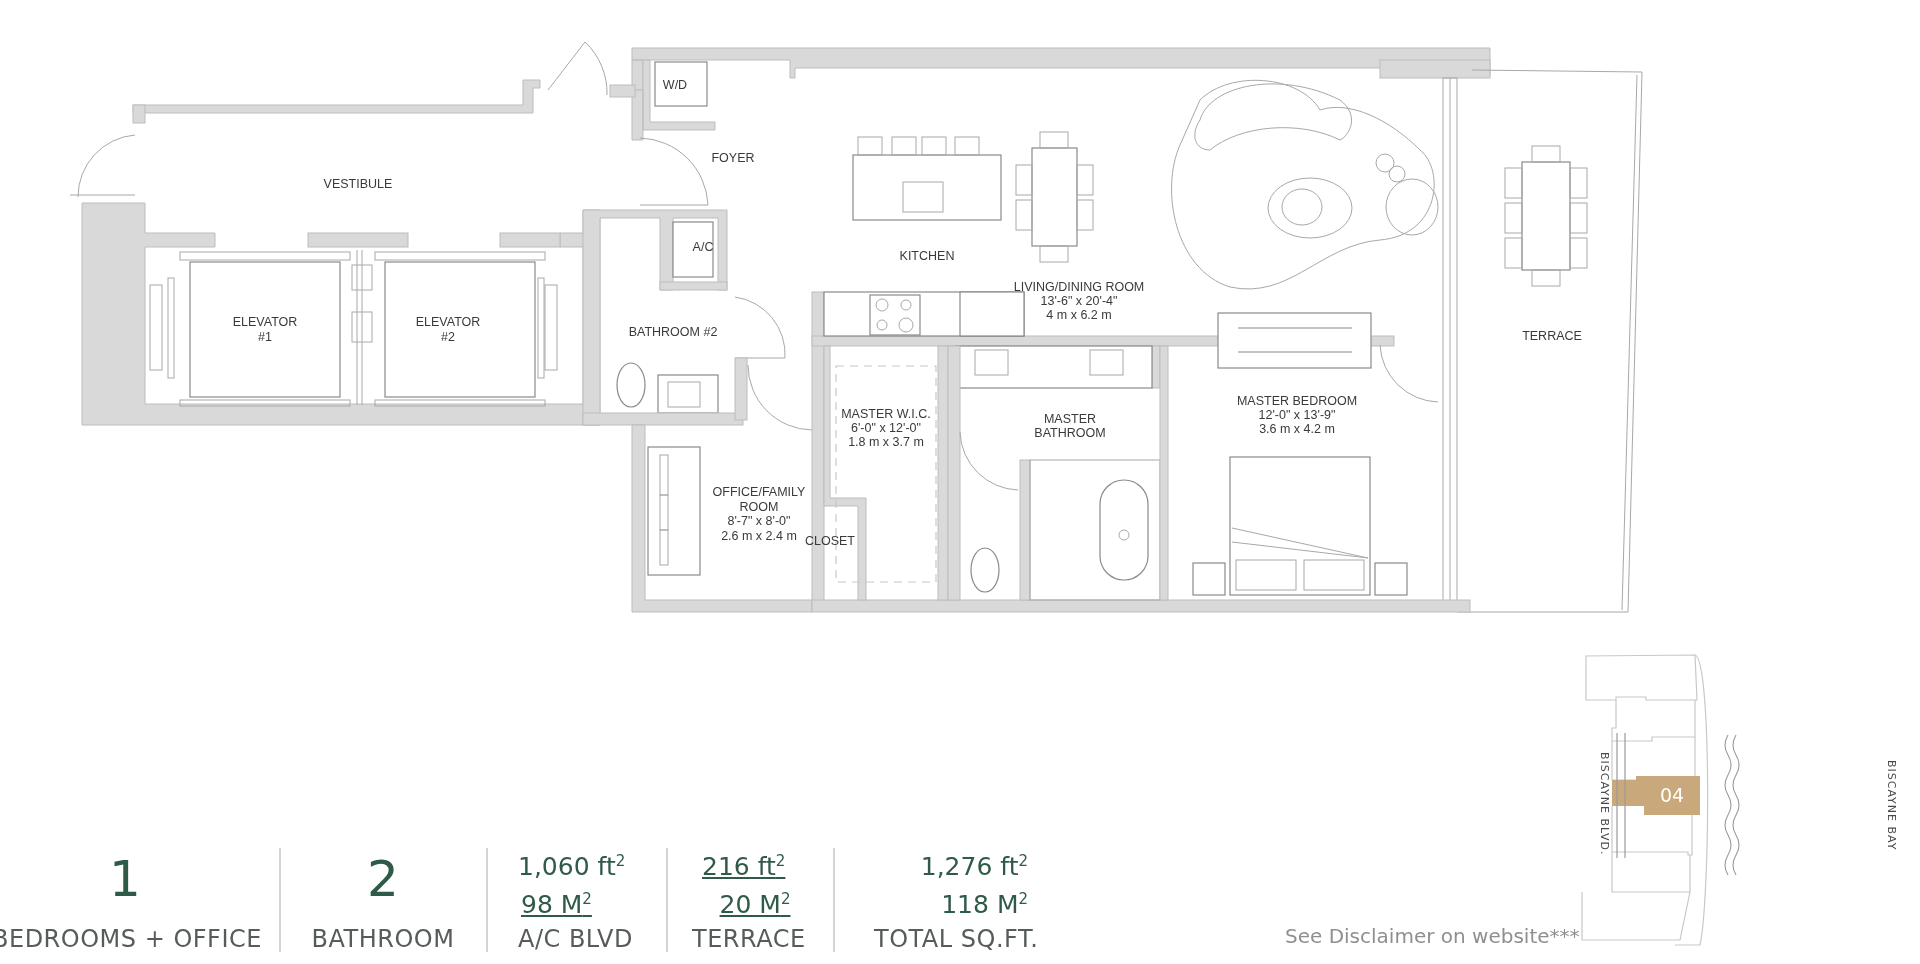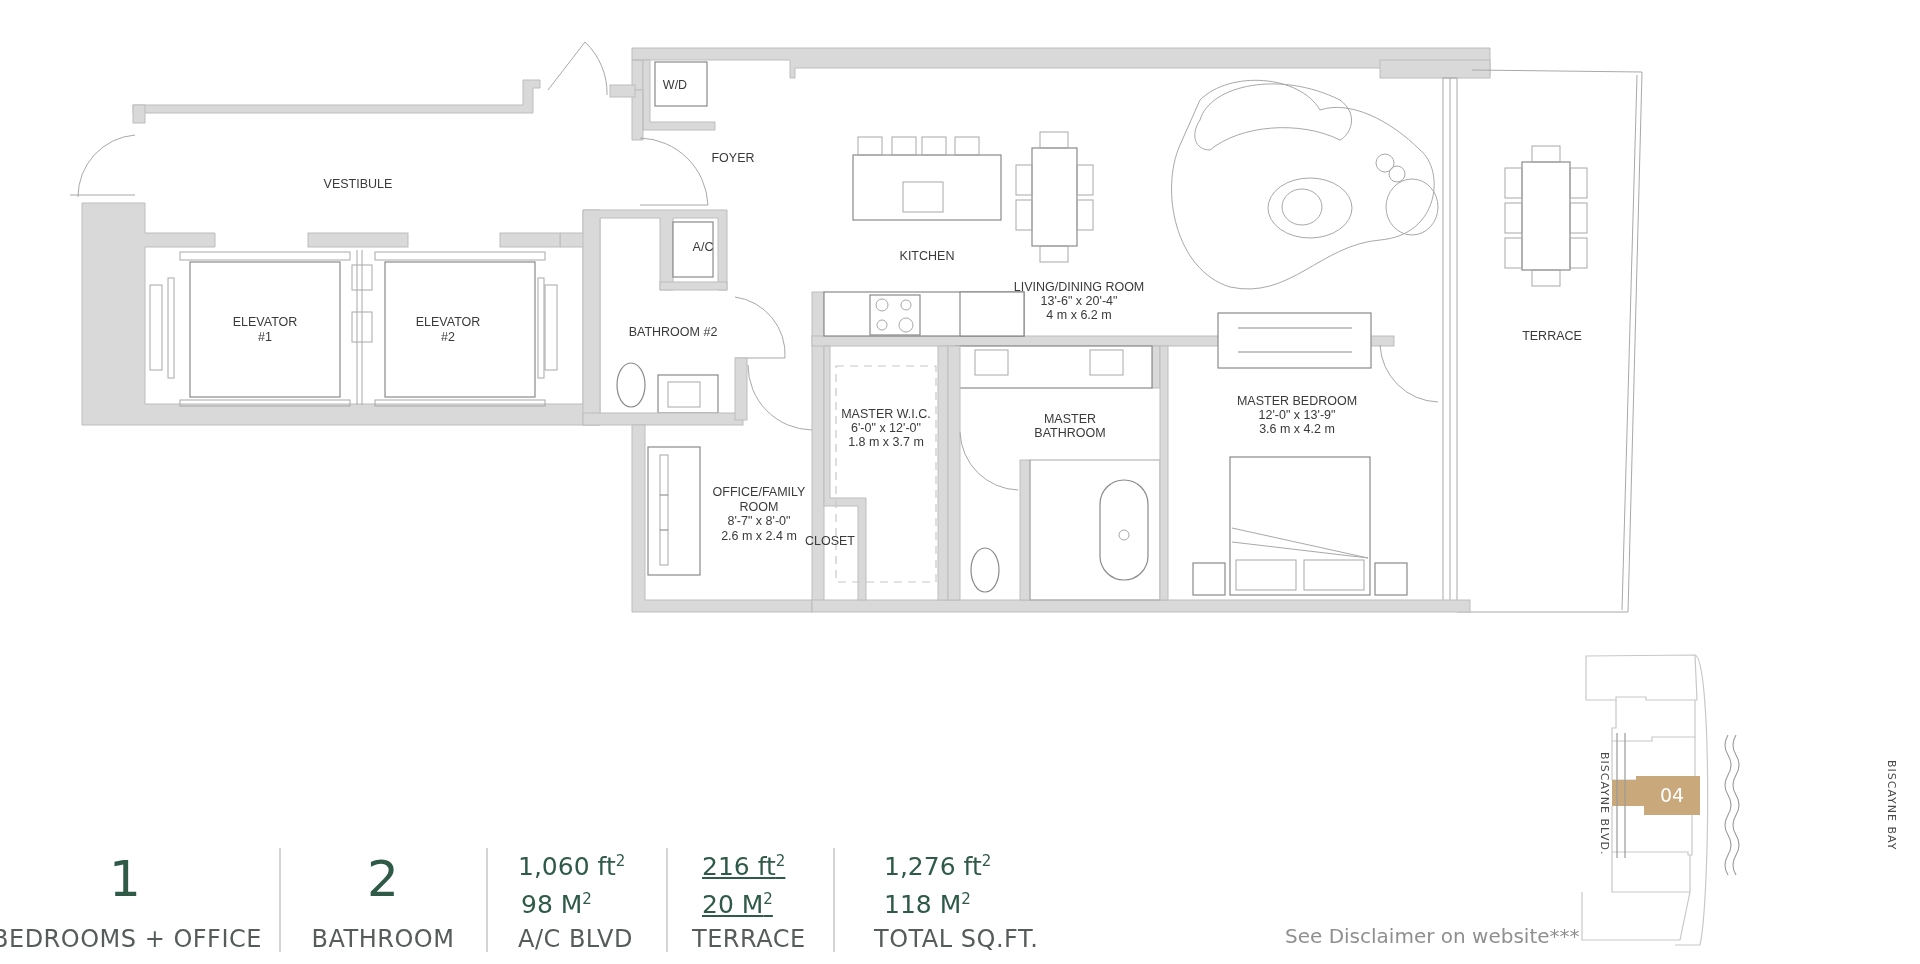--- a/index.html
+++ b/index.html
@@ -209,29 +209,29 @@
   <div class="stat" style="left:0; width:250px;">
     <div class="big">1</div>
     <div class="cap" style="left:-8px; width:260px;">BEDROOMS + OFFICE</div>
   </div>
   <div class="stat" style="left:300px; width:166px;">
     <div class="big">2</div>
     <div class="cap" style="left:0; width:166px;">BATHROOM</div>
   </div>
   <div class="stat" style="left:518px; width:128px; text-align:left;">
     <div class="two"><span>1,060 ft</span><sup>2</sup></div>
-    <div class="two" style="padding-left:3px;"><span>98 M</span><sup>2</sup></div>
+    <div class="two" style="padding-left:3px;text-decoration:underline;"><span>98 M</span><sup>2</sup></div>
     <div class="cap" style="left:0;">A/C BLVD</div>
   </div>
   <div class="stat" style="left:688px; width:120px; text-align:left;text-decoration:underline;">
     <div class="two" style="padding-left:14px;"><span>216 ft</span><sup>2</sup></div>
-    <div class="two" style="padding-left:14px;"><span>20 M</span><sup>2</sup></div>
+    <div class="two" style="padding-left:14px;text-align:center;"><span>20 M</span><sup>2</sup></div>
     <div class="cap" style="left:4px;">TERRACE</div>
   </div>
-  <div class="stat" style="left:858px; width:170px; text-align:left;">
+  <div class="stat" style="left:858px; width:170px; text-align:right;">
     <div class="two" style="padding-left:26px;"><span>1,276 ft</span><sup>2</sup></div>
     <div class="two" style="padding-left:26px;"><span>118 M</span><sup>2</sup></div>
     <div class="cap" style="left:16px;">TOTAL SQ.FT.</div>
   </div>
 </div>
 <div class="sep" style="left:279px;"></div>
 <div class="sep" style="left:486px;"></div>
 <div class="sep" style="left:666px;"></div>
 <div class="sep" style="left:833px;"></div>
 

